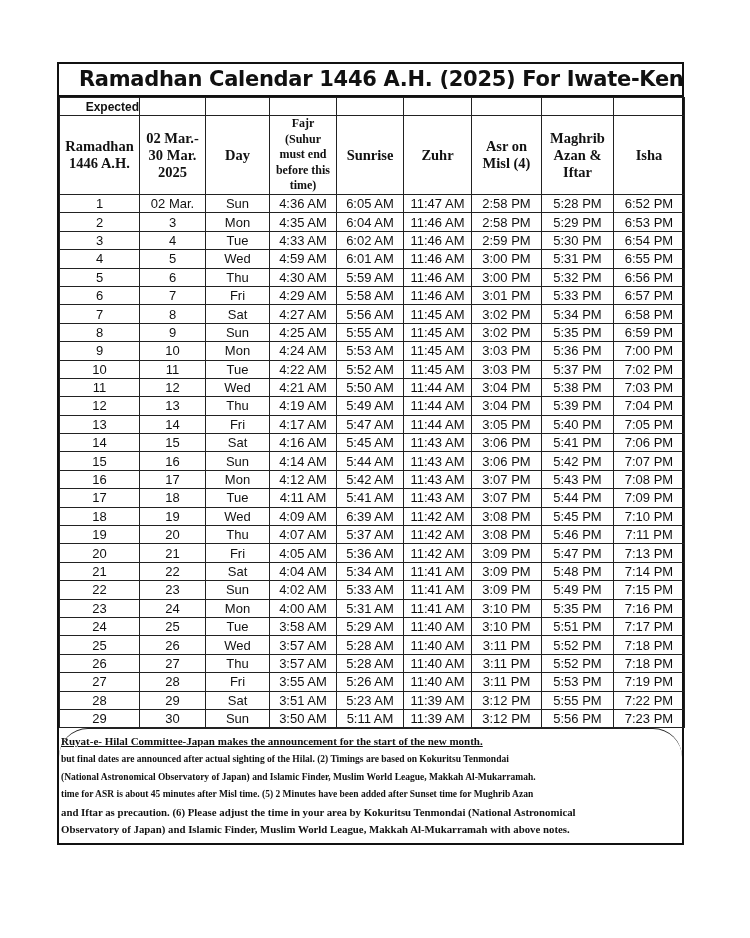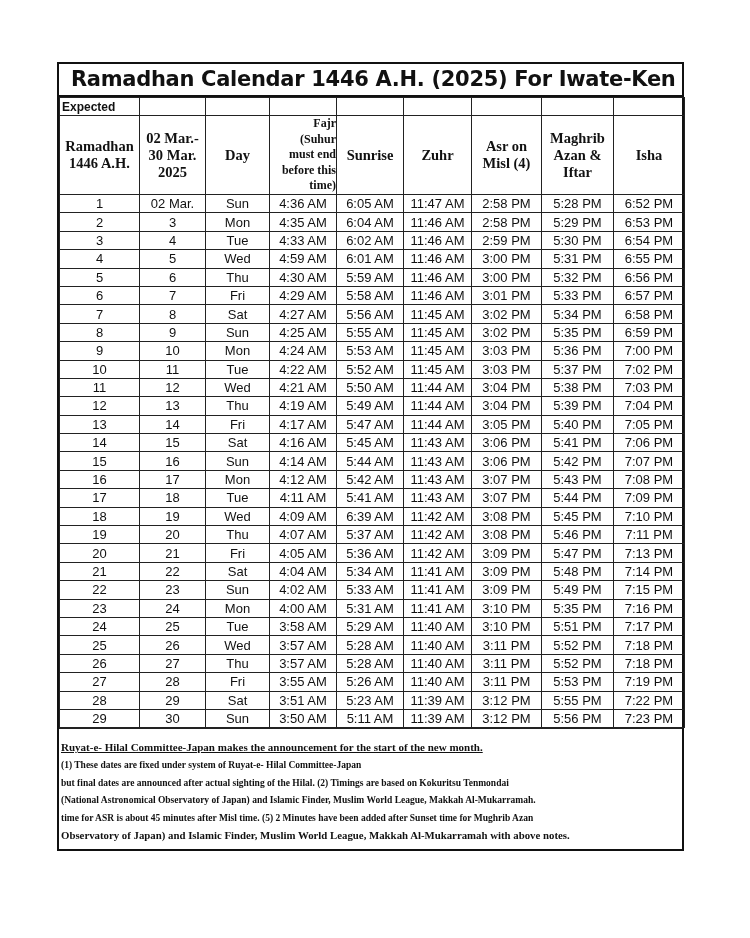--- a/index.html
+++ b/index.html
@@ -4,43 +4,43 @@
 <style>
   html, body { margin:0; padding:0; background:#ffffff; }
   body { width:750px; height:938px; position:relative; overflow:hidden; }
   .sheet {
     position:absolute; left:57px; top:62px; width:627px;
     border:2px solid #111; box-sizing:border-box; background:#fff;
   }
   .title {
     height:31px; border-bottom:2px solid #111;
     font-family:"DejaVu Sans", sans-serif; font-weight:bold; font-size:21px;
-    line-height:31px; padding-left:12px; color:#111; letter-spacing:-0.3px;
+    line-height:31px; padding-left:20px; color:#111; letter-spacing:-0.3px;
     white-space:nowrap;
   }
   table { border-collapse:collapse; width:100%; table-layout:fixed; }
   td, th { border:1px solid #222; padding:0; text-align:center; color:#111; }
-  .expected-row td { height:17px; }
+  .expected-row td { height:17px;text-align:right; }
   .expected {
     font-family:"Liberation Sans", sans-serif; font-weight:bold; font-size:12px;
     text-align:left; padding-left:2px;
   }
   .hdr th {
     font-family:"Liberation Serif", serif; font-weight:bold; font-size:14.5px;
     line-height:17px; height:78px; vertical-align:middle;
   }
-  .hdr th.small { font-size:12px; line-height:15.5px;text-align:right; }
+  .hdr th.small { font-size:12px; line-height:15.5px; }
   .data td {
     font-family:"Liberation Sans", sans-serif; font-size:13px;
     height:17.4px; line-height:17px;
   }
   .notes {
     border-top:1px solid #222;
     font-family:"Liberation Serif", serif; font-weight:bold; font-size:9.5px;
-    color:#111; padding:11px 2px 4px 2px;
+    color:#111; padding:5px 2px 4px 2px;border-radius:29px;
   }
   .notes .headline { font-size:11px; text-decoration:underline; line-height:15px; margin-bottom:2px; }
   .notes .line { line-height:17.5px; white-space:nowrap; }
   .notes .line.big { font-size:10.8px; }
 </style>
 </head>
 <body>
 
 <div class="sheet">
   <div class="title">Ramadhan Calendar 1446 A.H.  (2025) For Iwate-Ken</div>
@@ -424,20 +424,20 @@
           <td>11:39 AM</td>
           <td>3:12 PM</td>
           <td>5:56 PM</td>
           <td>7:23 PM</td>
         </tr>
       </tbody>
   </table>
   <div class="notes">
     <div class="headline">Ruyat-e- Hilal Committee-Japan makes the announcement for the start of the new month.</div>
     <div id="notes-lines">
-        <div class="line">(1) These dates are fixed under system of Ruyat-e- Hilal Committee-Japan</div>
         <div class="line">but final dates are announced after actual sighting of the Hilal. (2) Timings are based on Kokuritsu Tenmondai</div>
         <div class="line">(National Astronomical Observatory of Japan) and  Islamic Finder, Muslim World League, Makkah Al-Mukarramah.</div>
         <div class="line">time for ASR is about 45 minutes after Misl time. (5) 2 Minutes have been added after Sunset time for Mughrib Azan</div>
+        <div class="line big"> and Iftar as precaution. (6) Please adjust the time in your area by Kokuritsu Tenmondai (National Astronomical</div>
         <div class="line big">Observatory of Japan) and  Islamic Finder,  Muslim World League, Makkah Al-Mukarramah with above notes.</div>
       </div>
   </div>
 </div>
 
 </body></html>

